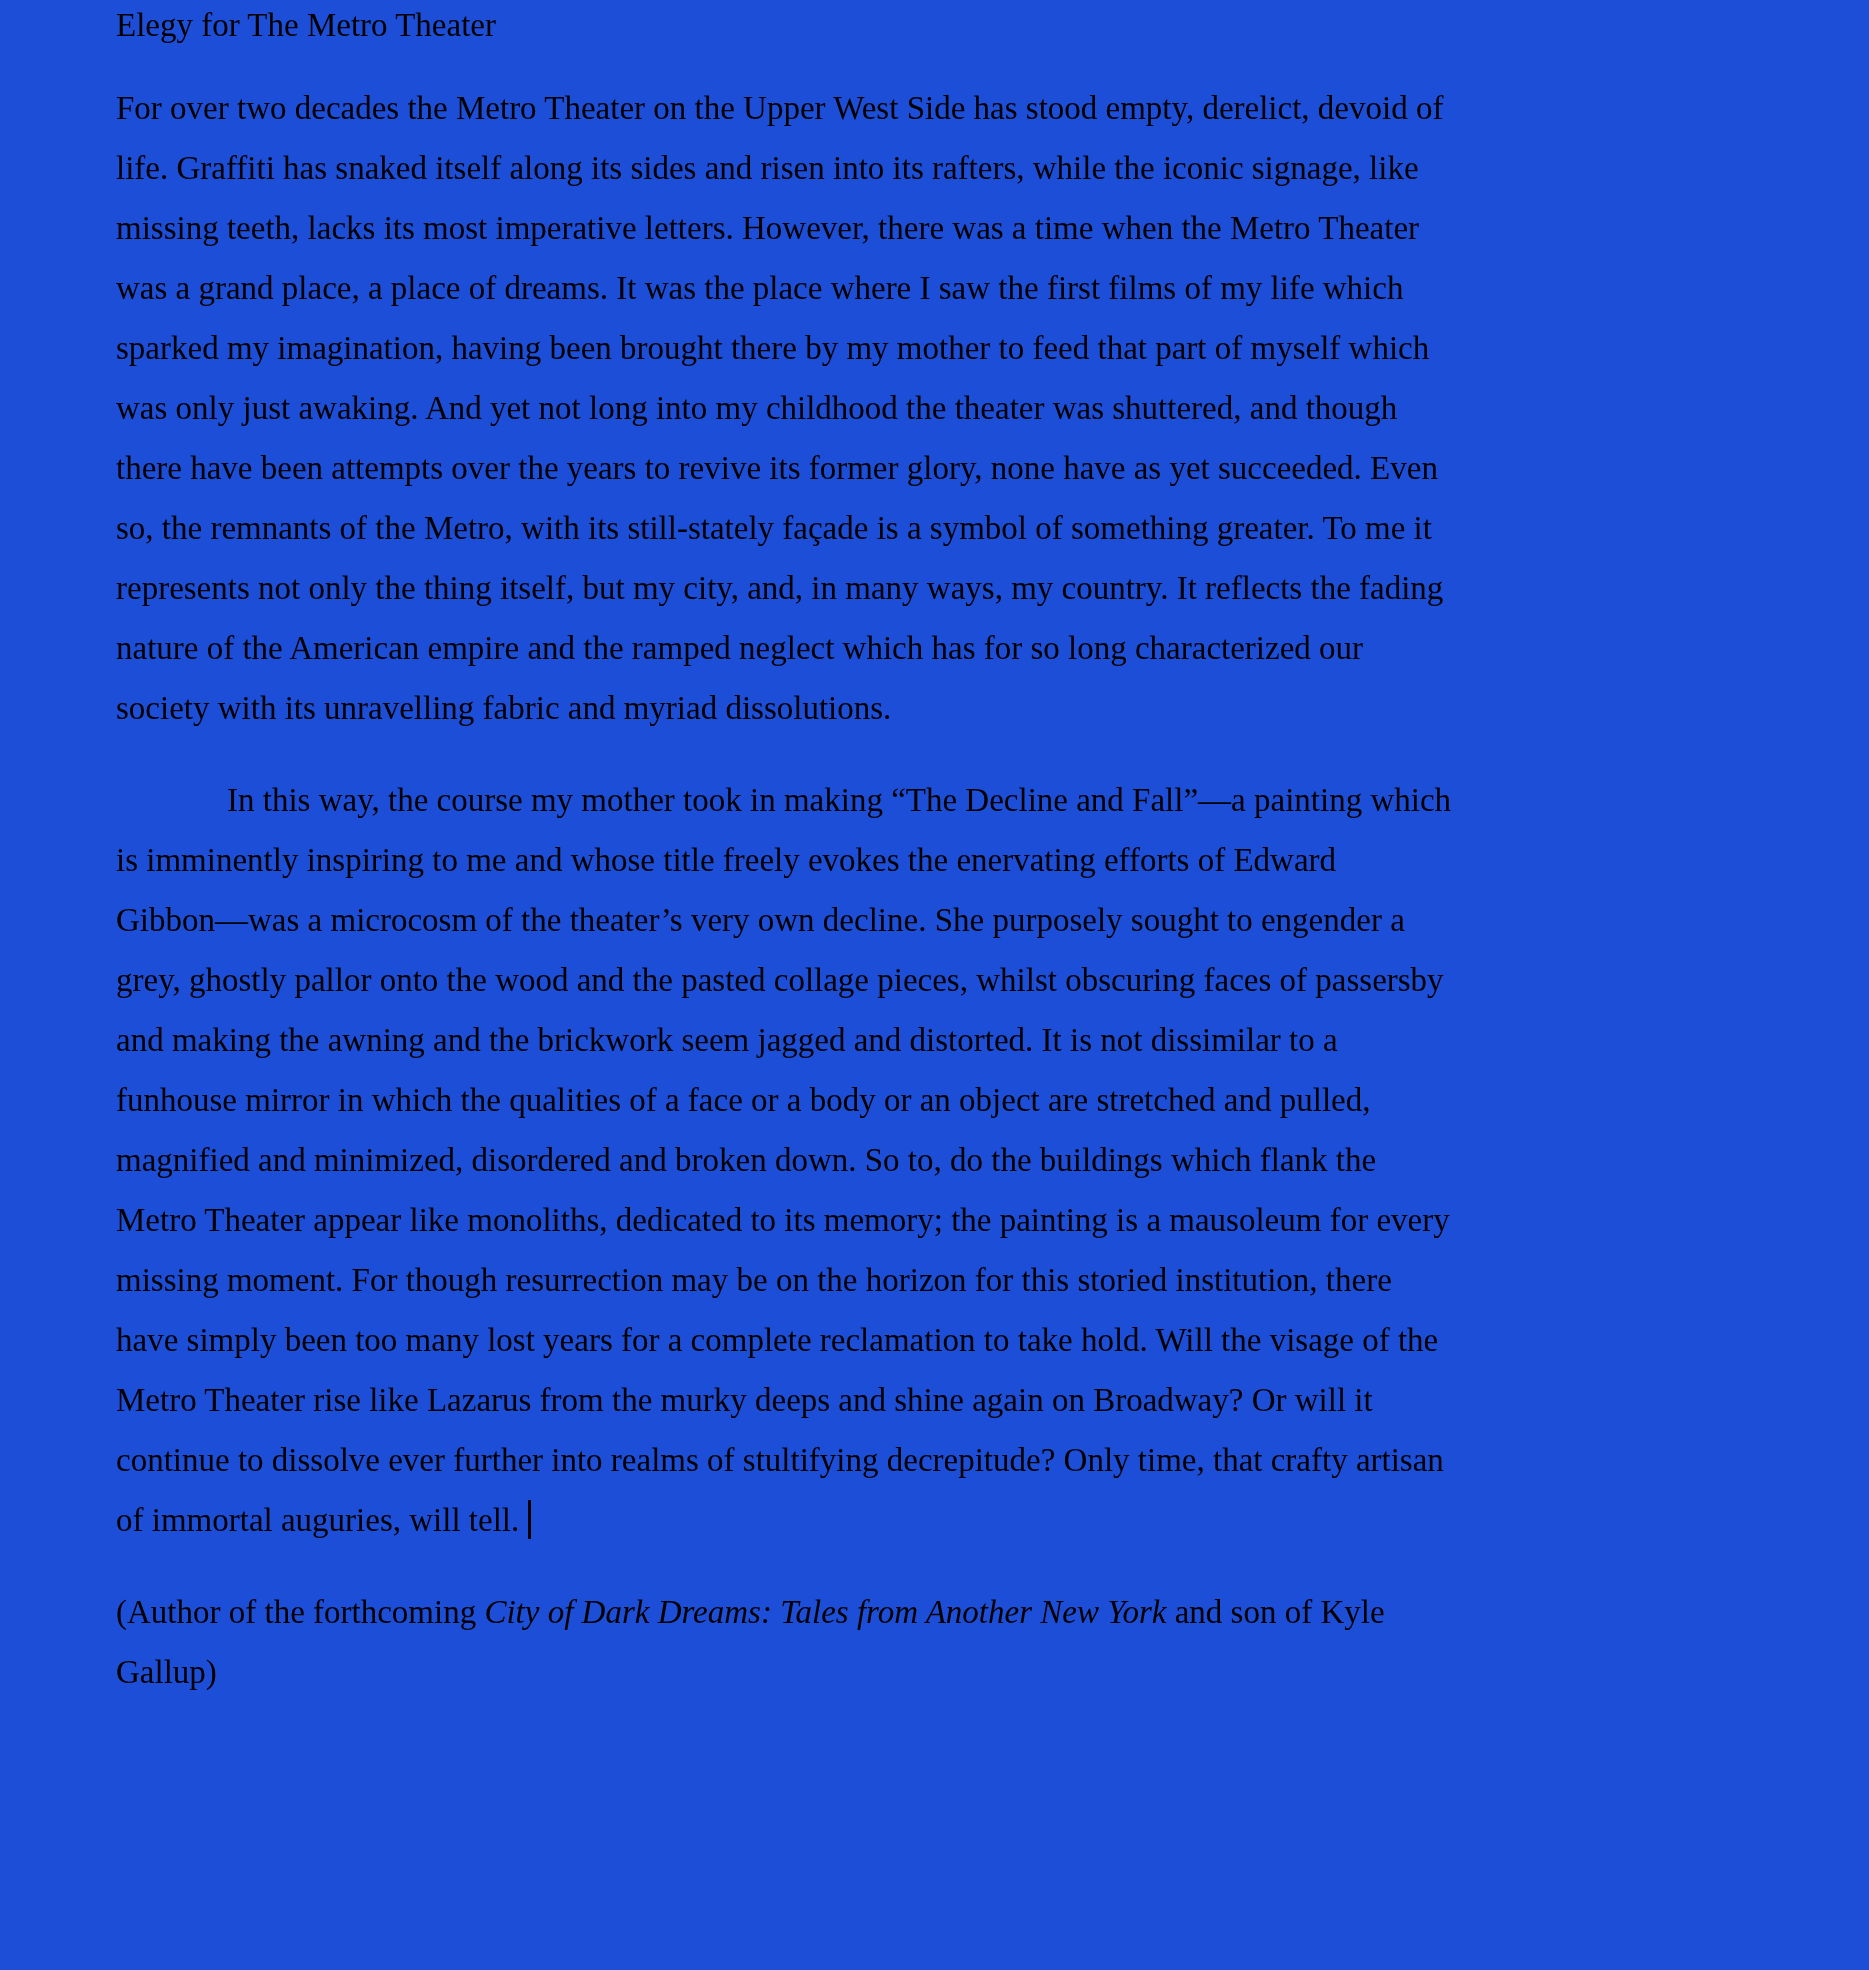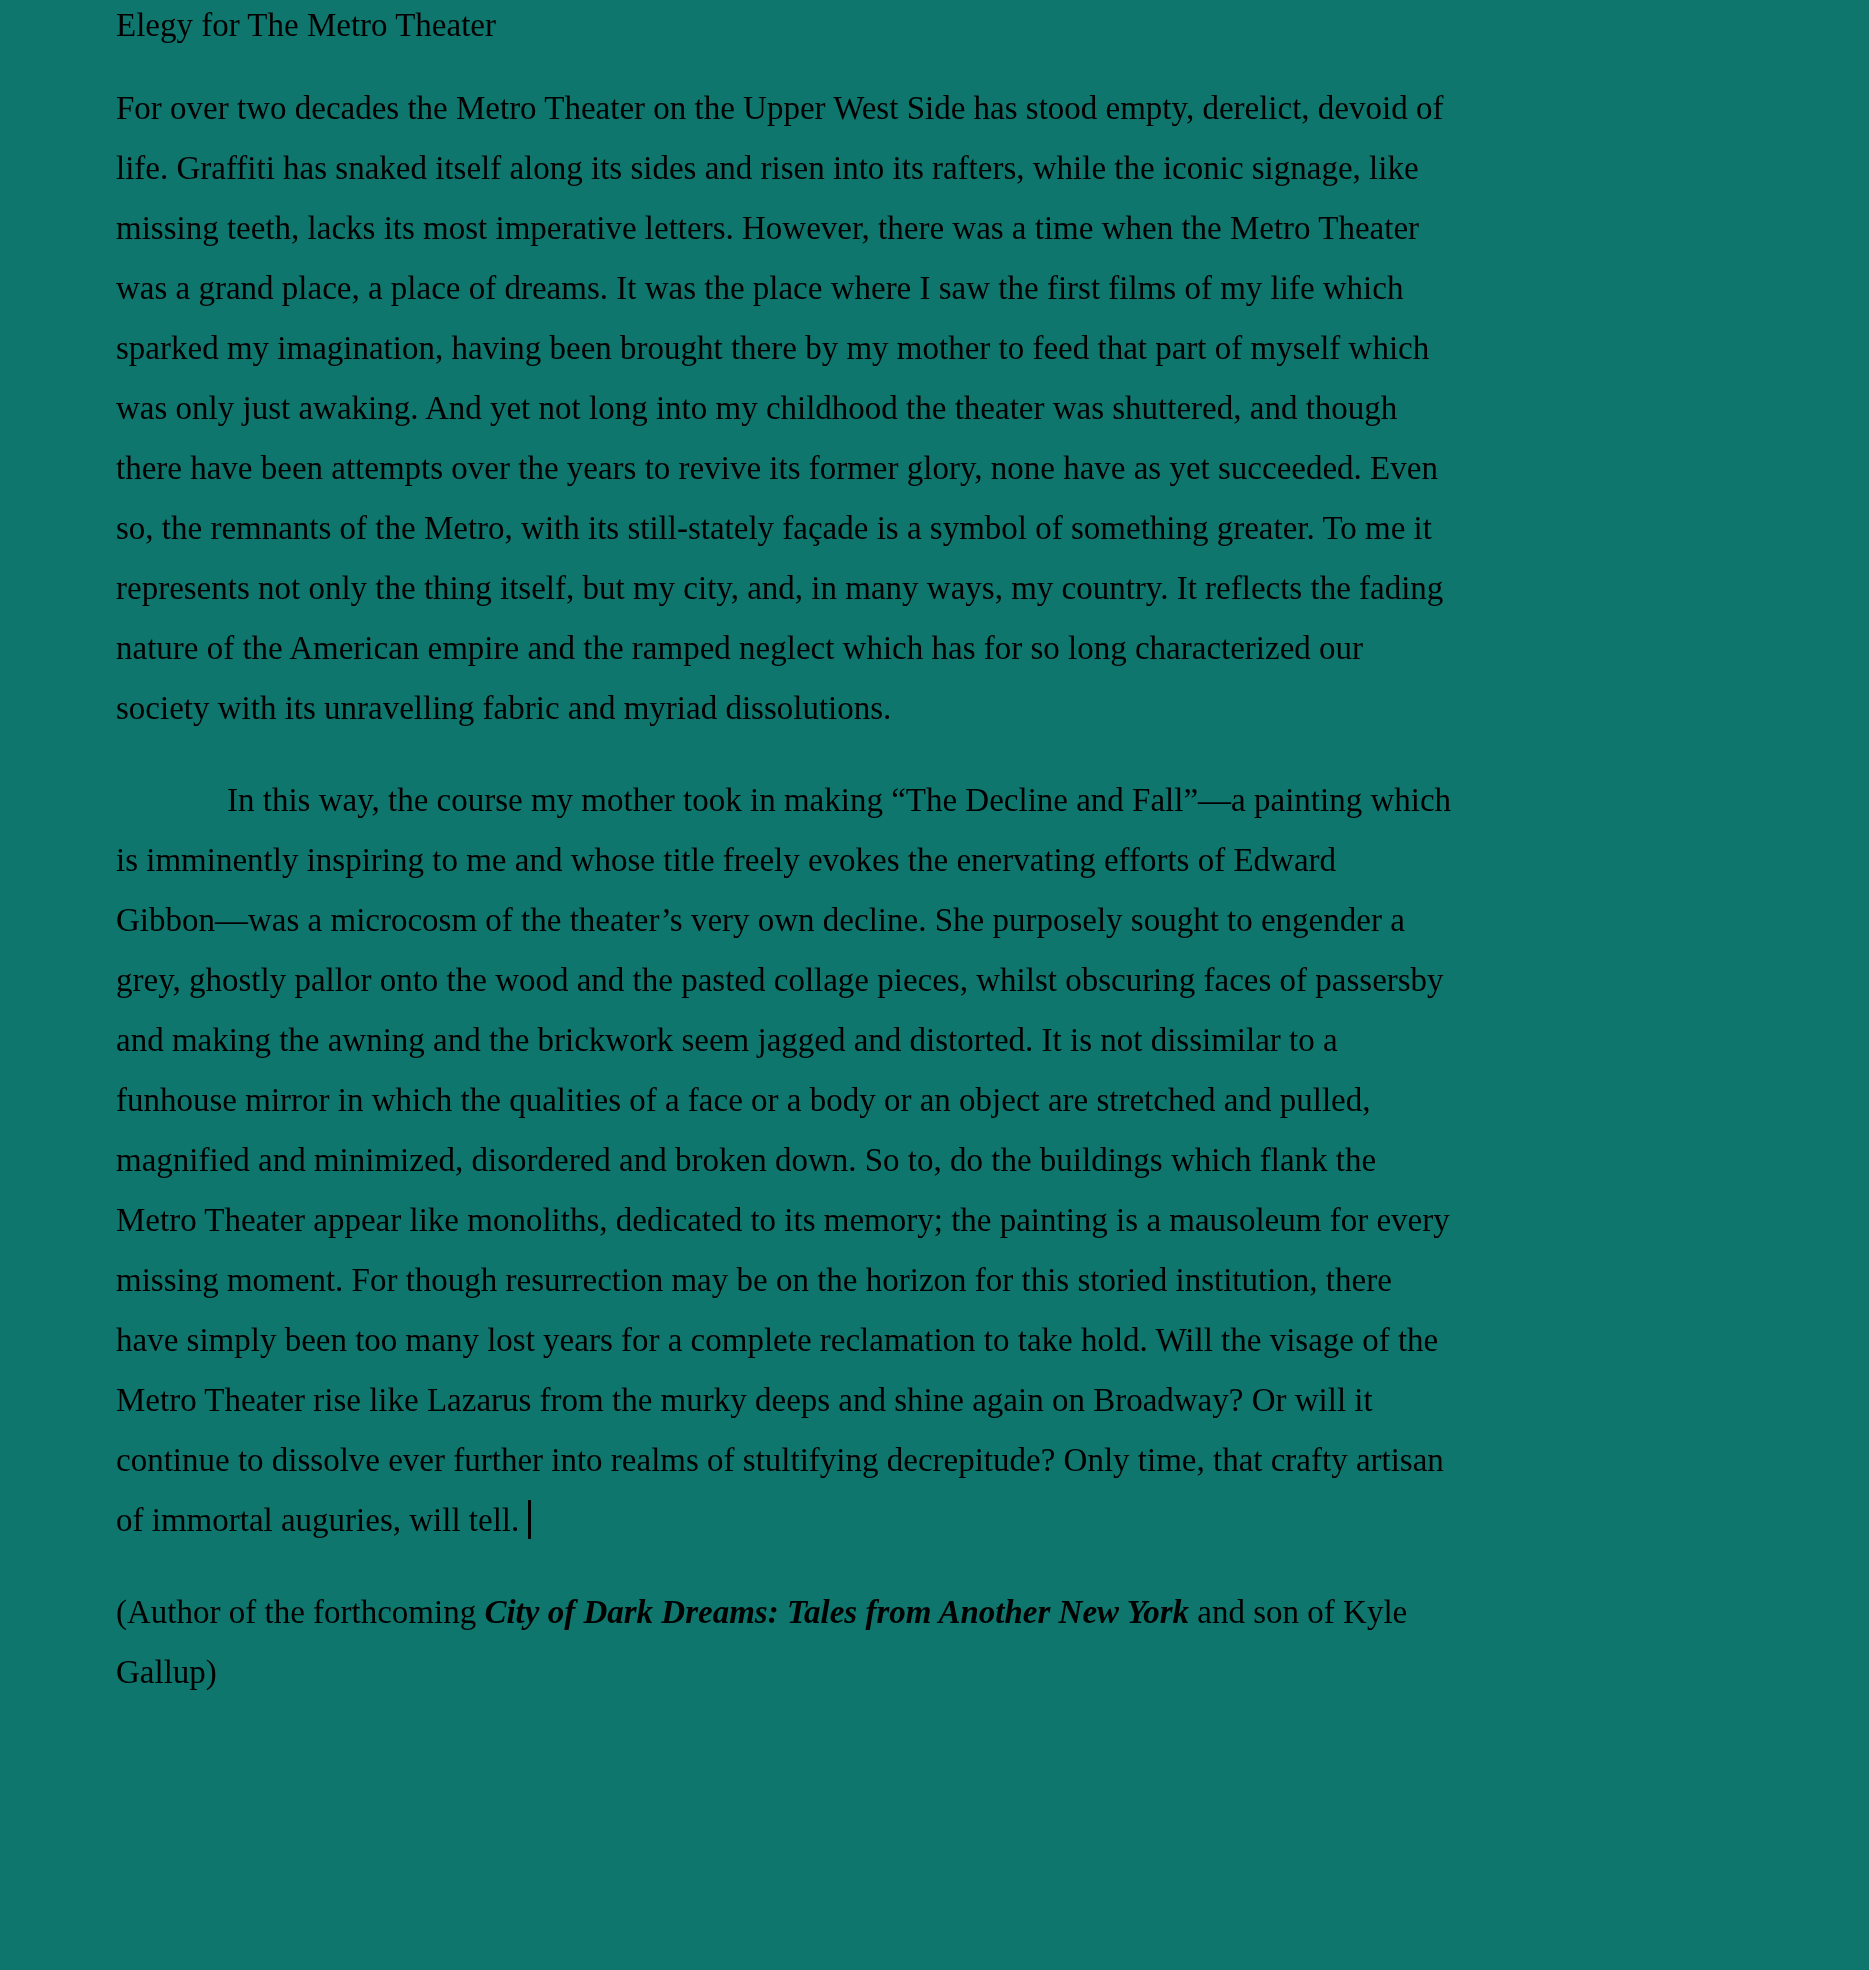--- a/index.html
+++ b/index.html
@@ -4,21 +4,21 @@
 <style>
   html, body {
     margin: 0;
     padding: 0;
     background: #ffffff;
   }
   .page {
     width: 1869px;
     height: 1970px;
     box-sizing: border-box;
-    background: #0f766e;
+    background: #1d4ed8;
     padding: 5.3px 53px 0 116px;
     overflow: hidden;
     font-family: "Liberation Serif", "DejaVu Serif", serif;
     font-size: 33px;
     color: #000000;
     -webkit-font-smoothing: antialiased;
   }
   .title {
     margin: 0;
     font-size: 33px;
@@ -29,21 +29,20 @@
   .para {
     margin: 32px 0 0 0;
     line-height: 60px;
     white-space: pre-wrap;
   }
   .para.indented {
     text-indent: 111px;
   }
   .italic {
     font-style: italic;
-    font-weight: bold;
   }
   .caret {
     display: inline-block;
     width: 2.7px;
     height: 39px;
     background: #000000;
     margin-left: 8.9px;
     vertical-align: -8px;
   }
 </style>

